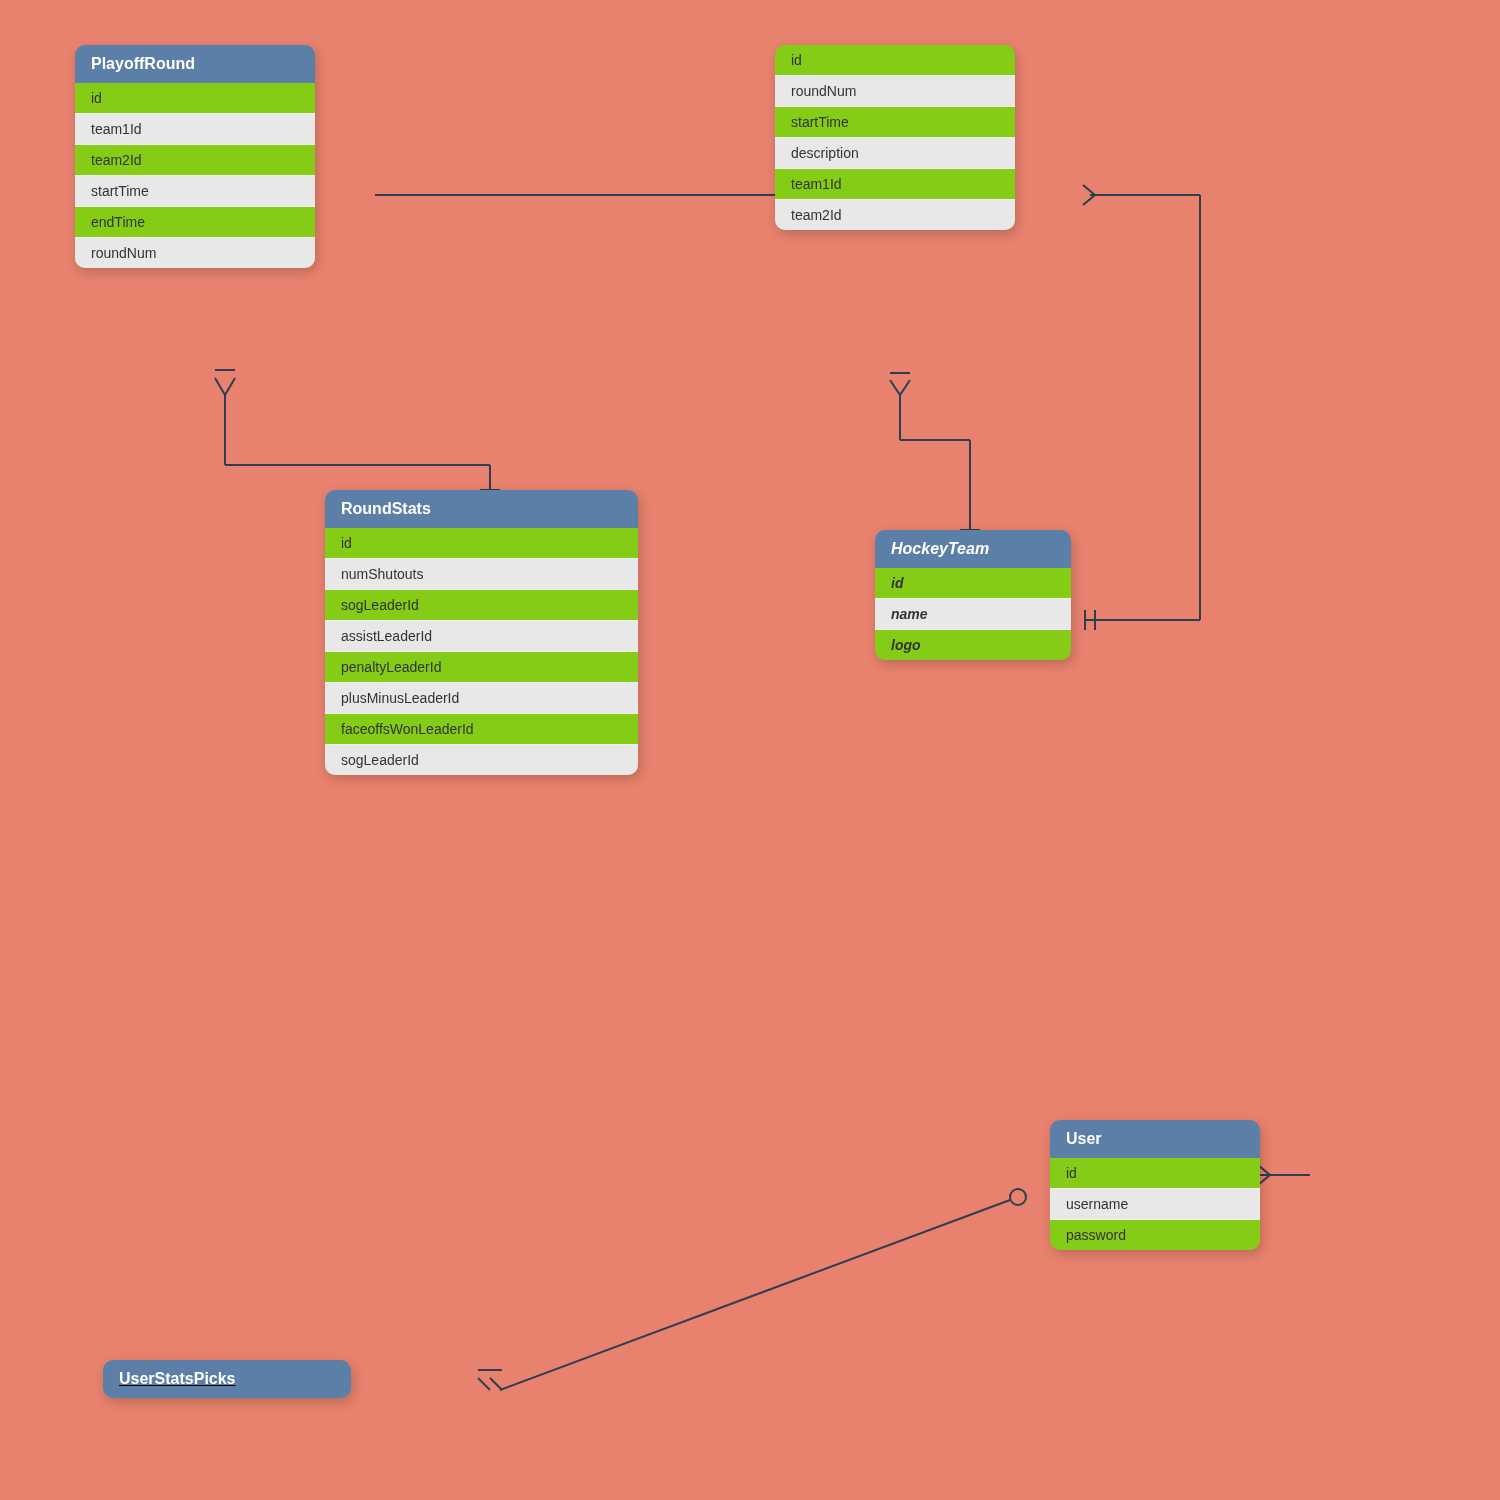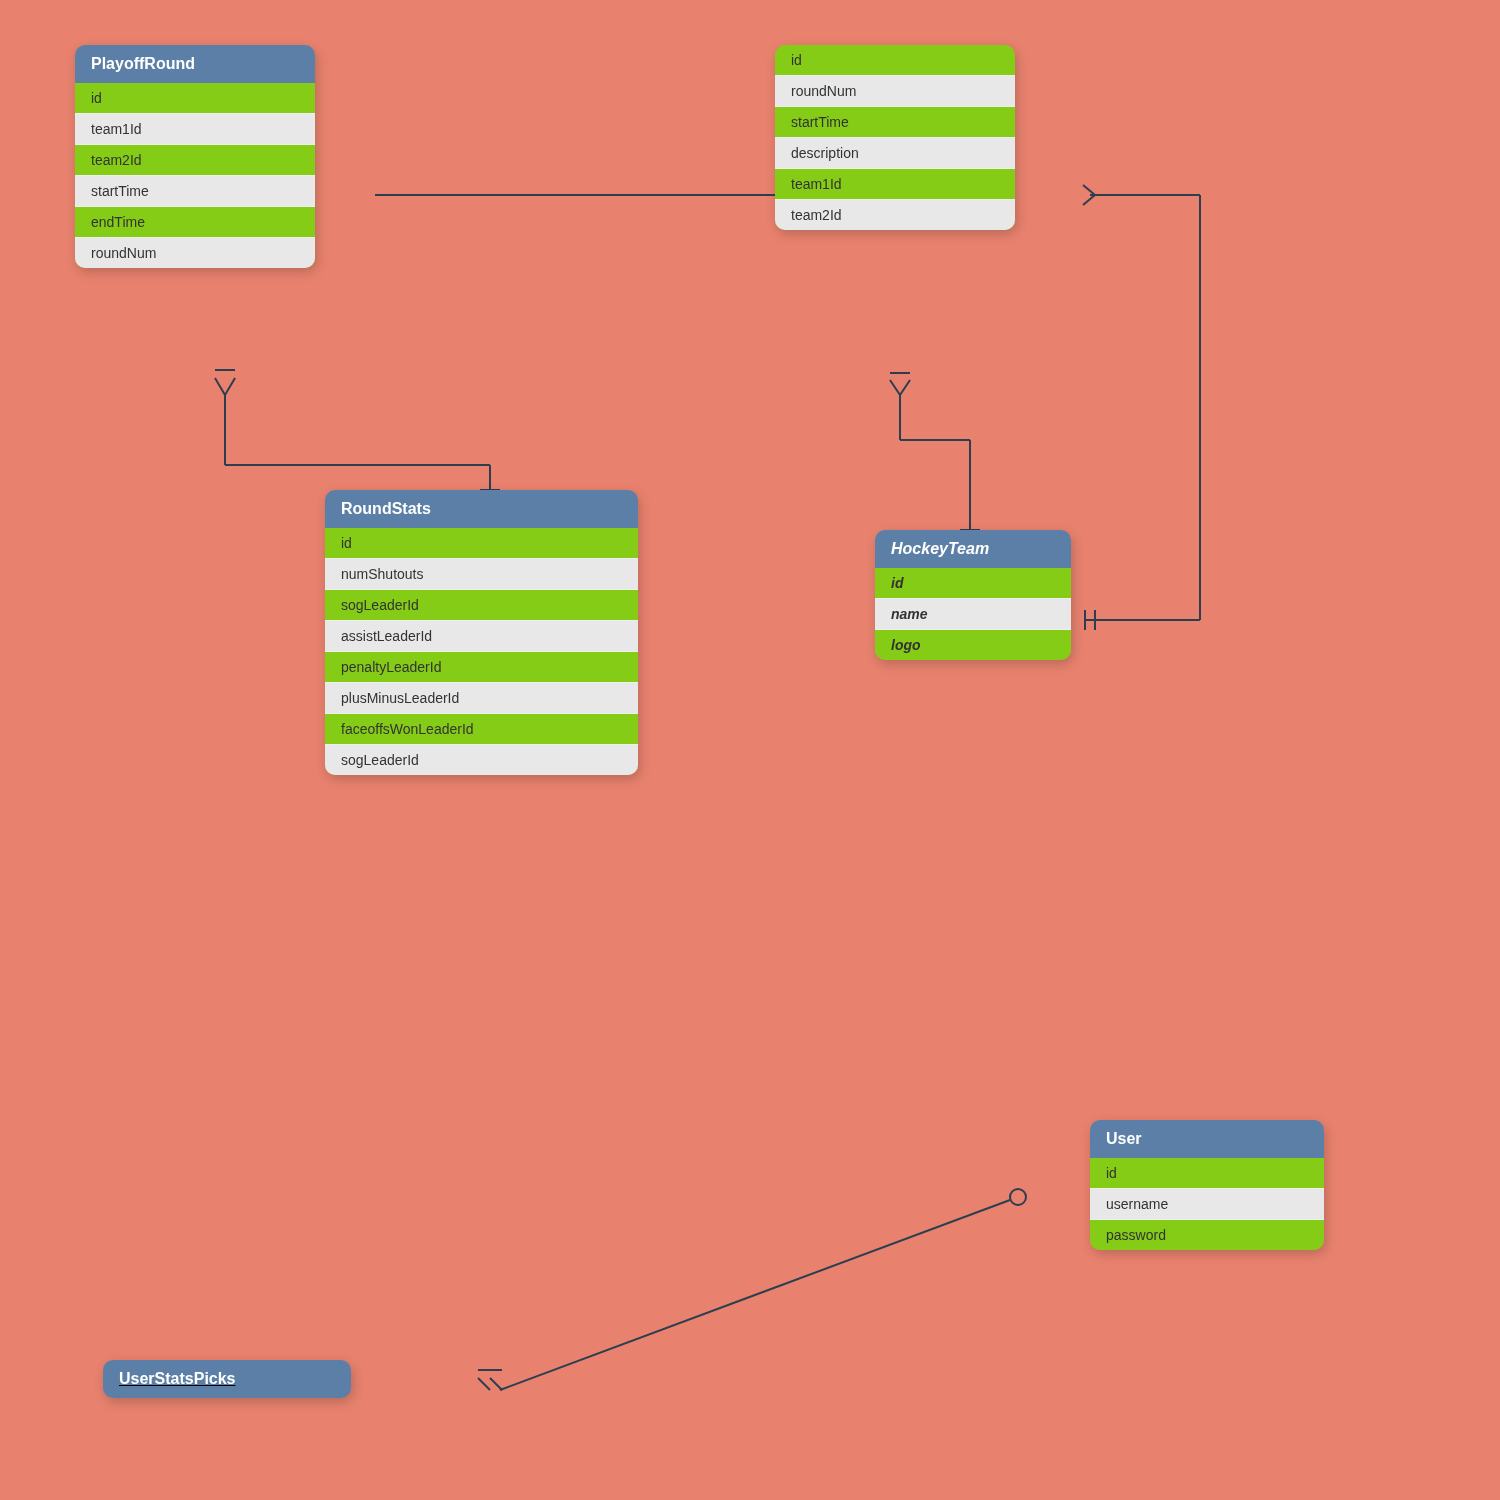--- a/index.html
+++ b/index.html
@@ -176,21 +176,21 @@
 
   <div class="db-table" style="left: 875px; top: 530px; width: 196px; font-style: italic;">
     <div class="db-table-header">HockeyTeam</div>
     <div class="db-table-body">
       <div class="db-table-row bold-text">id</div>
       <div class="db-table-row alt bold-text">name</div>
       <div class="db-table-row bold-text">logo</div>
     </div>
   </div>
 
-  <div class="db-table" style="left: 1050px; top: 1120px; width: 234px; margin-left: 40px;">
+  <div class="db-table" style="left: 1050px; top: 1120px; width: 210px;">
     <div class="db-table-header">User</div>
     <div class="db-table-body">
       <div class="db-table-row">id</div>
       <div class="db-table-row alt">username</div>
       <div class="db-table-row">password</div>
     </div>
   </div>
 
   <div class="db-table" style="left: 103px; top: 1360px; width: 248px; text-decoration: underline;">
     <div class="db-table-header">UserStatsPicks</div>

